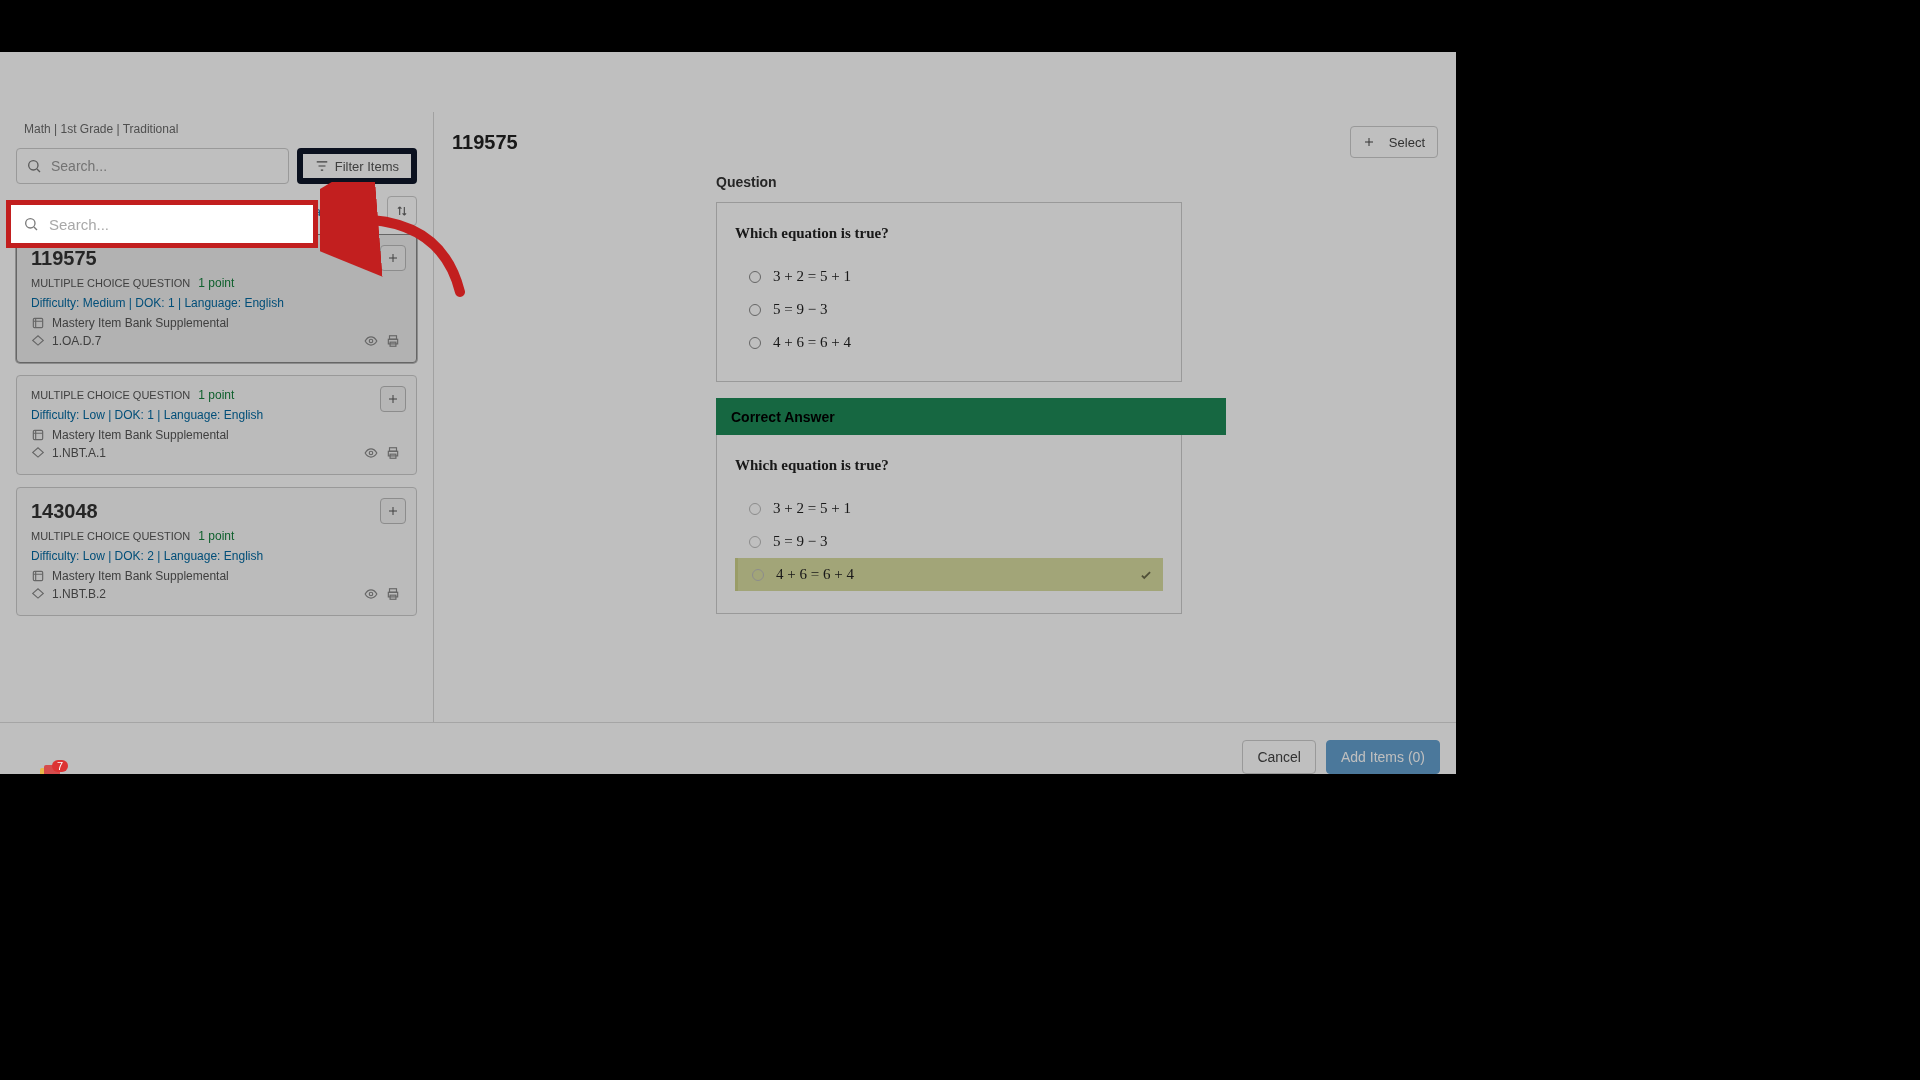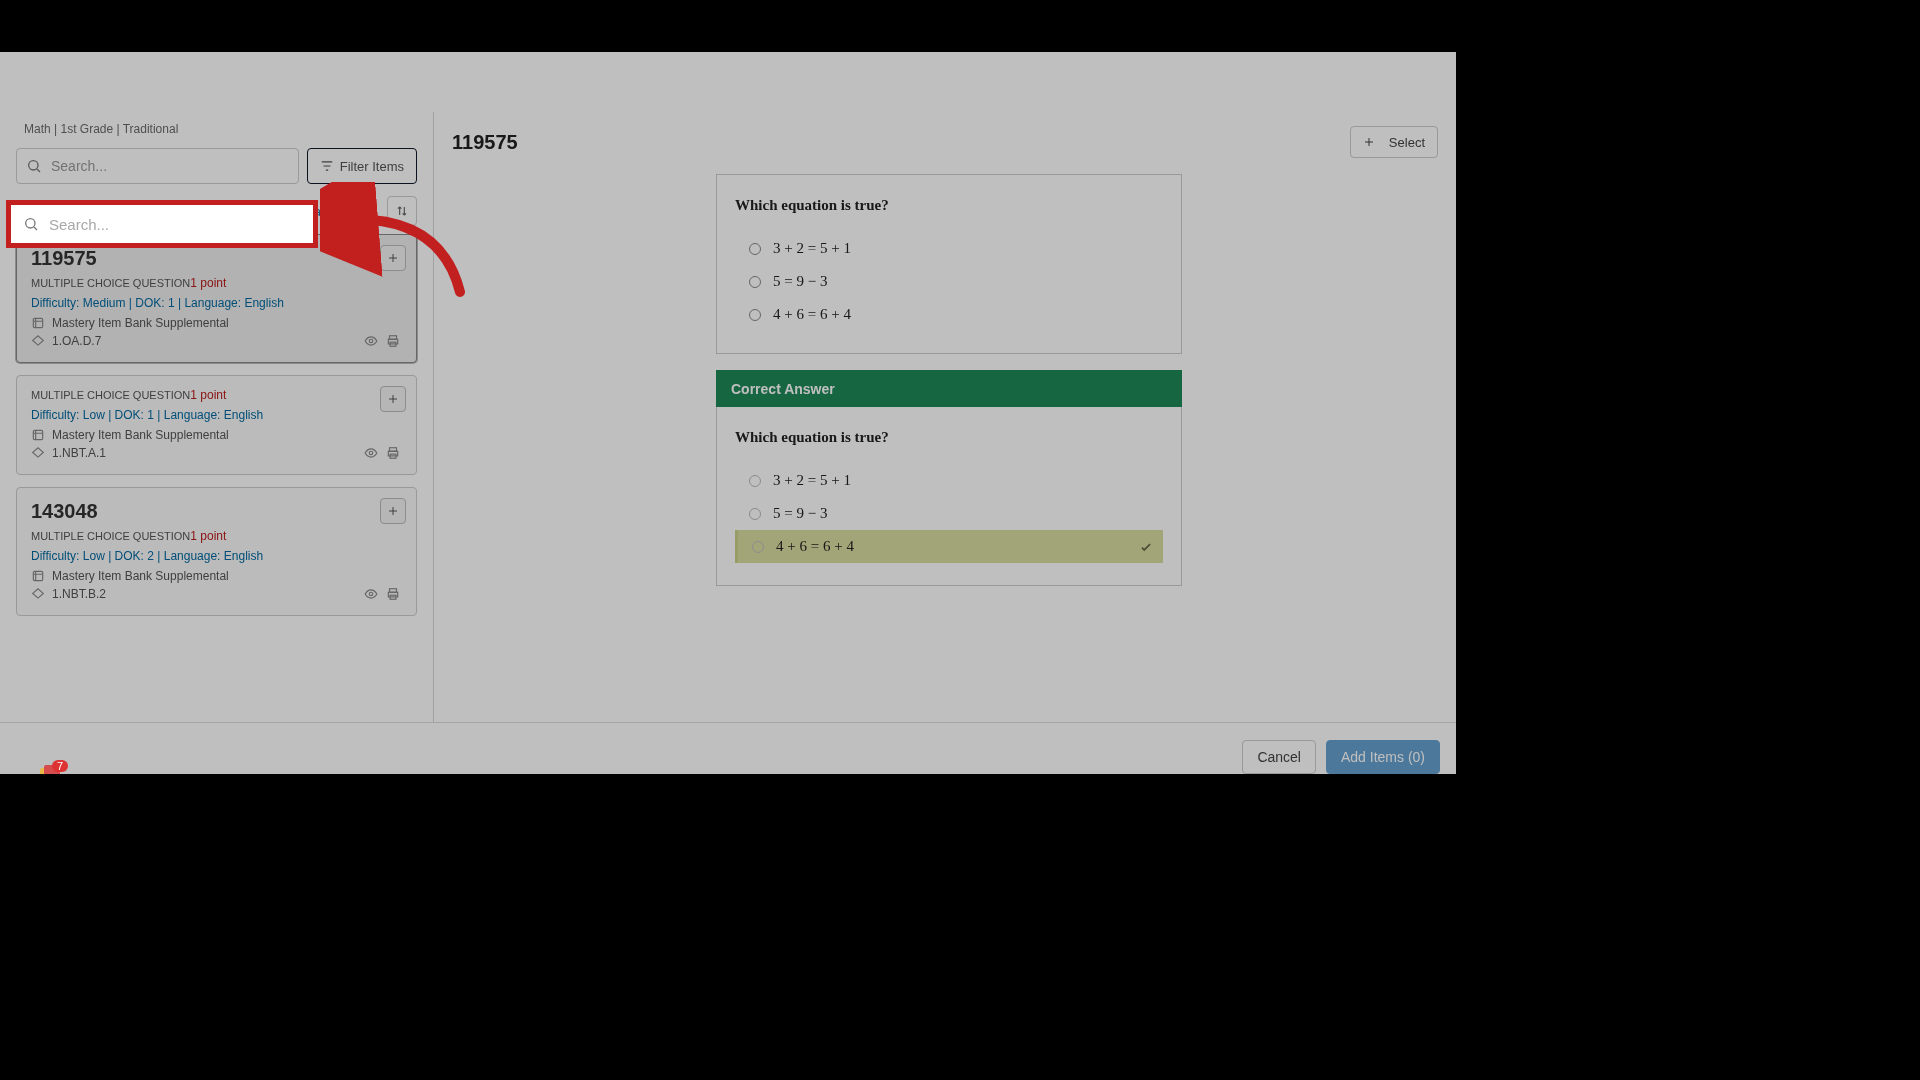--- a/index.html
+++ b/index.html
@@ -80,21 +80,21 @@
 
   .search-icon-svg {
     position: absolute;
     left: 10px; top: 50%; transform: translateY(-50%);
     width: 16px; height: 16px;
     color: #7a7a7a;
   }
 
   .filter-btn {
     height: 36px;
-    border: 1px solid #0f172a;
+    border: 6px solid #0f172a;
     border-radius: 4px;
     background: #fff;
     padding: 0 12px;
     font-size: 13px;
     color: #555;
     display: inline-flex;
     align-items: center;
     gap: 6px;
   }
 
@@ -142,21 +142,21 @@
   .card-inner { padding: 12px 14px 10px 14px; }
   .card-title { font-size:20px; font-weight:600; color:#333; margin-bottom:6px; }
   .add-btn {
     position:absolute; top:10px; right:10px;
     width:26px; height:26px; border:1px solid #bbb; border-radius:4px;
     background:#f3f3f3; color:#555;
     display:inline-flex; align-items:center; justify-content:center;
     font-size:16px; line-height:1;
   }
   .type-row { font-size:11px; color:#555; margin-bottom:6px; }
-  .type-row .pts { font-size:12px; color:#b91c1c; }
+  .type-row .pts { margin-left:8px; font-size:12px; color:#15803d; }
   .meta-row { font-size:12px; color:#0369a1; margin-bottom:6px; }
   .bank-row, .std-row {
     font-size:12px; color:#555; display:flex; align-items:center; gap:7px; margin-bottom:4px;
   }
   .bank-row svg, .std-row svg { width:14px; height:14px; color:#888; flex-shrink:0; }
   .card-foot { display:flex; justify-content:flex-end; gap:8px; padding-right:2px; }
   .foot-icon { width:18px; height:18px; color:#9a9a9a; }
 
   
   .left-footer {
@@ -225,23 +225,23 @@
   .opt-row {
     display:flex; align-items:center; gap:12px;
     font-family:"Times New Roman", serif; font-size:15px; color:#222;
     padding:8px 0 8px 14px;
   }
   .radio {
     width:12px; height:12px; border:1px solid #888; border-radius:50%; flex-shrink:0;
   }
 
   .correct-header {
-    background:#1e8a57; color:#ffffff; font-size:14px; font-weight:600;
+    background:#1e8a57; color:#000000; font-size:14px; font-weight:600;
     padding:10px 14px;
-    width:466px;
+    width:510px;
     margin-left:264px;
     border:1px solid #1e8a57;
     border-bottom:none;
   }
   .a-box { padding:22px 18px; border-top:none; }
   .a-box .opt-row.correct {
     background:#d9dca0;
     border-left:3px solid #cdd08a;
     position:relative;
     padding-right:30px;
@@ -501,20 +501,21 @@
         <div class="right-title">119575</div>
         <button class="select-btn">
           <svg width="12" height="12" viewBox="0 0 24 24" stroke="currentColor" stroke-width="2">
               <path d="M12 4v16M4 12h16"></path>
             </svg>
           <span>Select</span>
         </button>
       </div>
 
       <div class="right-body">
+        <div class="q-section-label">Question</div>
 
         <div class="q-box">
           <div class="q-text">Which equation is true?</div>
           <div id="q-options">
               <div class="opt-row">
                 <span class="radio"></span>
                 <span>3 + 2 = 5 + 1</span>
               </div>
               <div class="opt-row">
                 <span class="radio"></span>

